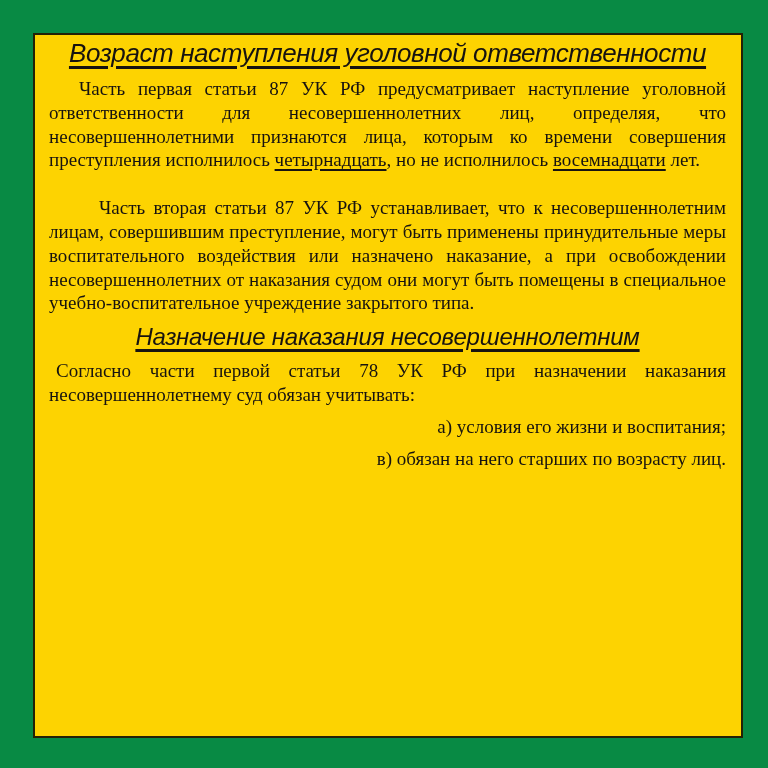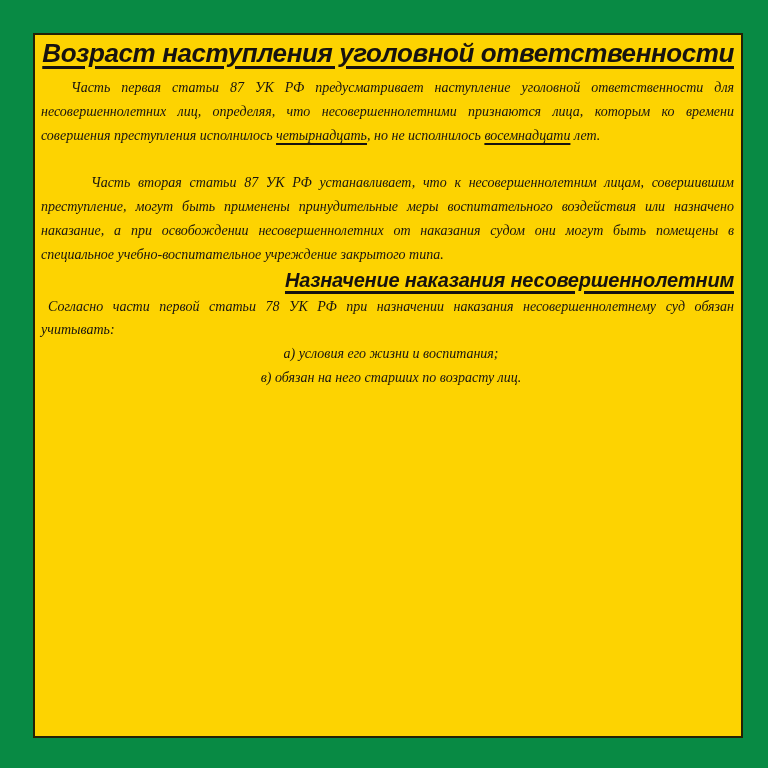--- a/index.html
+++ b/index.html
@@ -13,38 +13,38 @@
     position:absolute;left:33px;top:33px;width:710px;height:705px;
     box-sizing:border-box;
     background:var(--panel-yellow,#fdd301);
     border:2px solid var(--panel-border,#232105);
     padding:2px 7px 0 6px;
     color:var(--text-black,#171310);
     overflow:hidden;
   }
   .h1,.h2{
     font-family:"Liberation Sans",sans-serif;
-    font-weight:bold;font-style:italic;
-    text-align:right;
+    font-weight:normal;font-style:italic;
+    text-align:center;
     text-decoration:underline;
     text-decoration-thickness:3px;
     text-underline-offset:4px;
     white-space:nowrap;
   }
   .h1{font-size:26px;letter-spacing:-0.4px;margin:1px 0 7px;}
-  .h2{font-size:20px;letter-spacing:-0.2px;margin:2px 0 3px;}
+  .h2{font-size:24px;letter-spacing:-0.2px;margin:2px 0 3px;}
   .p{
-    font-size:14px;line-height:23.8px;
-    text-align:justify;margin:0;font-style:italic;
+    font-size:19px;line-height:23.8px;
+    text-align:justify;margin:8px;
   }
   .indent-1{text-indent:30px;}
   .indent-2{text-indent:50px;}
   .indent-s{text-indent:7px;}
   .gap-after{margin-bottom:24px;}
-  .list .p{text-align:center;}
+  .list .p{text-align:right;}
   .u{text-decoration:underline;text-decoration-thickness:2px;text-underline-offset:3px;}
 </style>
 </head>
 <body>
 
 <div class="canvas">
   <div class="panel">
 
     <div class="h1">Возраст наступления уголовной ответственности</div>
 

